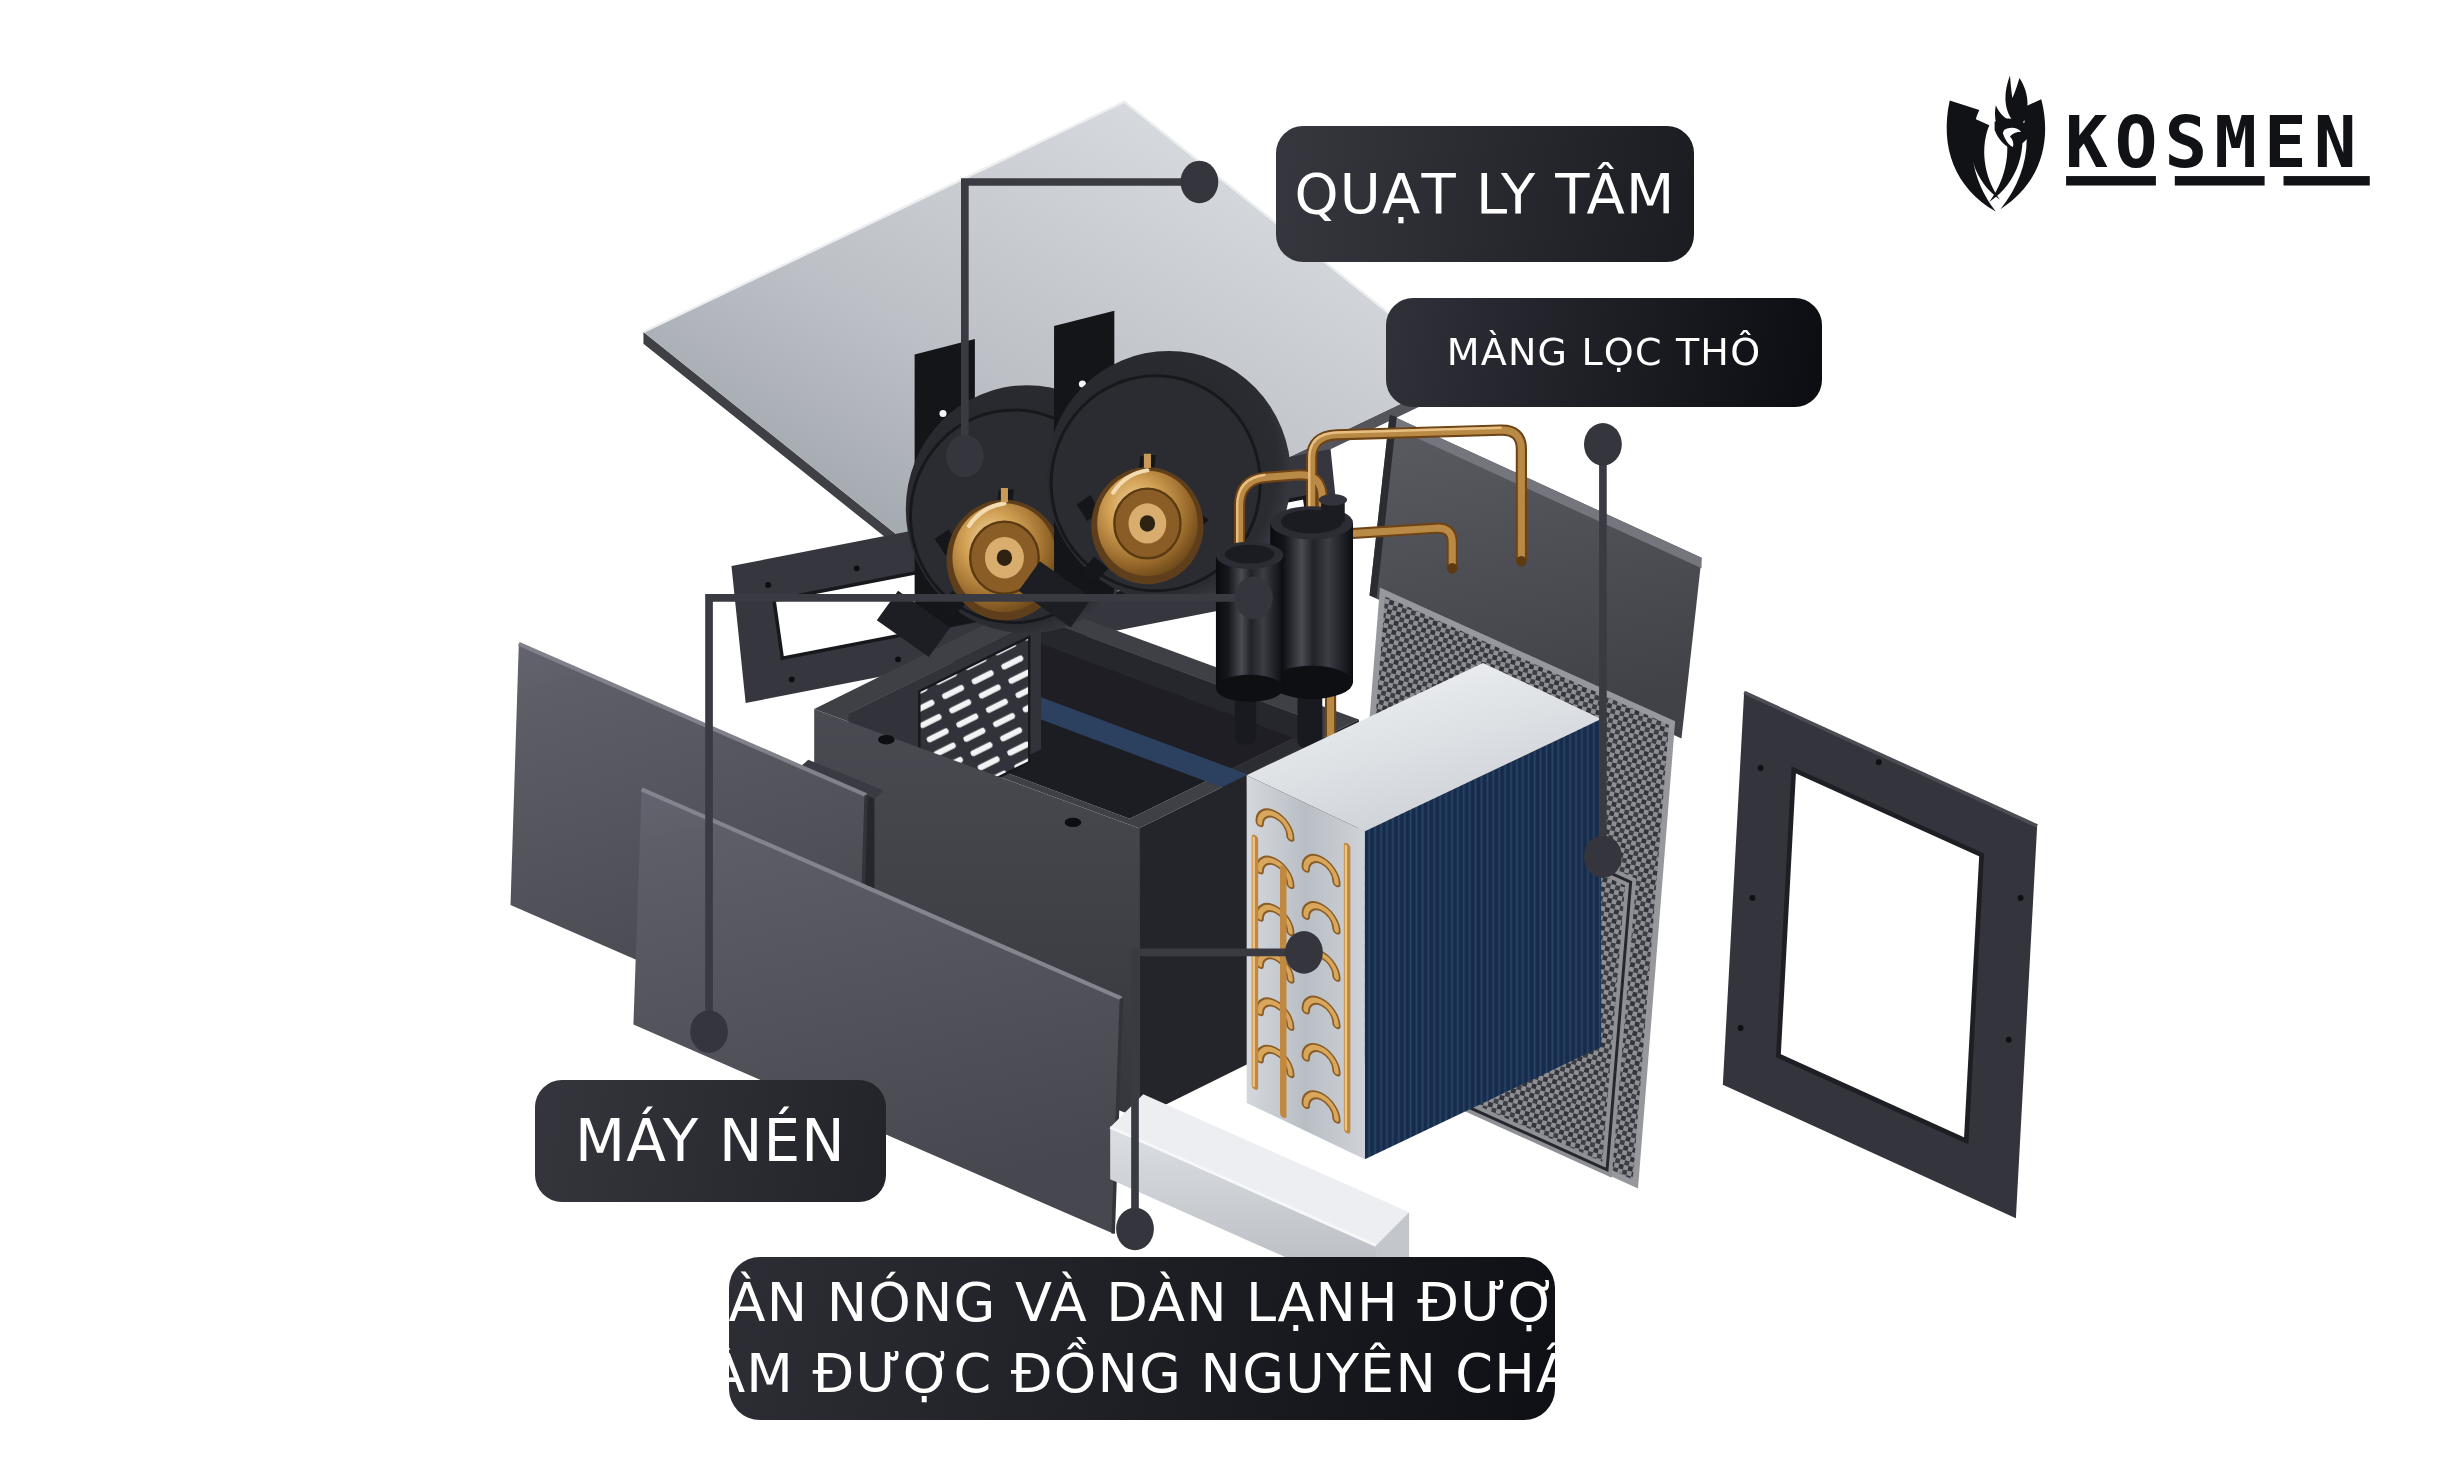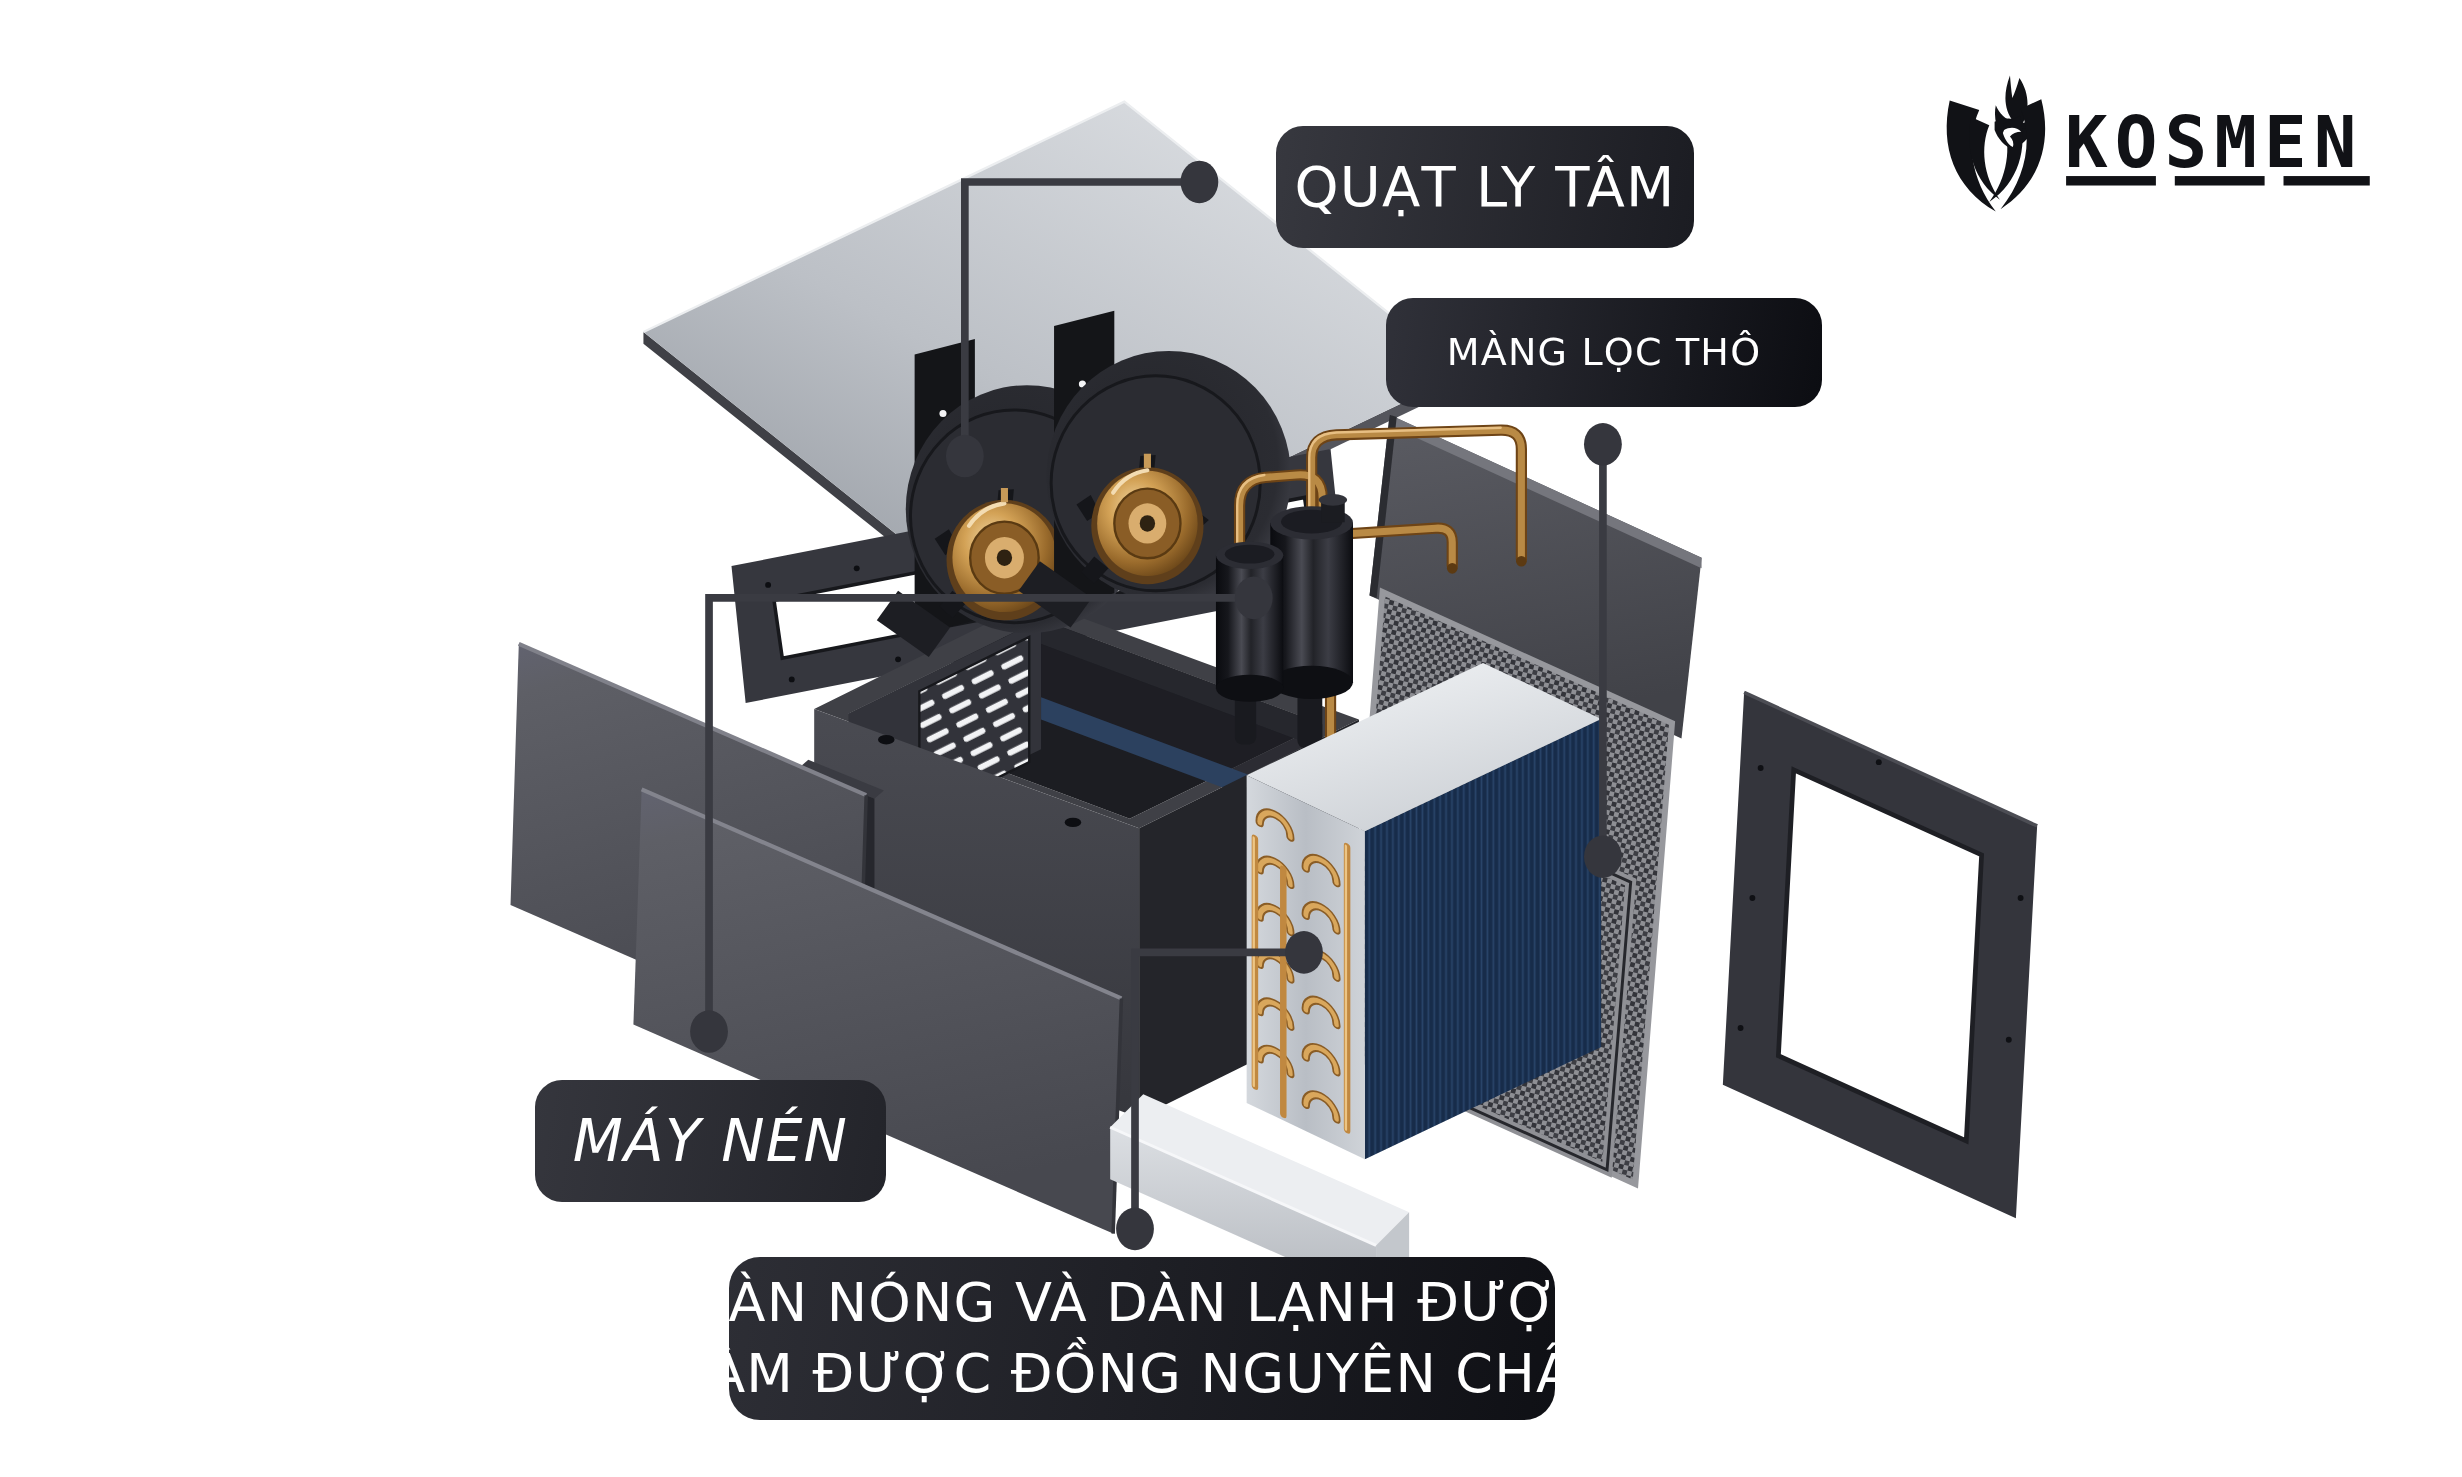--- a/index.html
+++ b/index.html
@@ -3,26 +3,26 @@
 <meta charset="utf-8">
 <style>
   html,body{margin:0;padding:0;background:#ffffff;overflow:hidden;}
   .stage{position:relative;width:2462px;height:1477px;background:#ffffff;
          font-family:"DejaVu Sans","Liberation Sans",sans-serif;}
   .scene{position:absolute;left:0;top:0;width:2462px;height:1477px;display:block;}
   .callout-label{position:absolute;display:flex;flex-direction:column;align-items:center;
          justify-content:center;color:#ffffff;text-align:center;letter-spacing:1.2px;
          font-weight:400;line-height:1.22;}
   .callout-label span{display:block;white-space:nowrap;}
-  .label-fan{left:1276px;top:126px;width:418px;height:122px;border-radius:27px;
+  .label-fan{left:1276px;top:126px;width:418px;height:136px;border-radius:27px;
          font-size:56px;background:linear-gradient(99deg,#37383f 0%,#1b1c22 100%);}
   .label-filter{left:1386px;top:298px;width:436px;height:109px;border-radius:27px;
          font-size:38px;background:linear-gradient(99deg,#303139 0%,#0c0d12 100%);}
   .label-compressor{left:535px;top:1080px;width:351px;height:122px;border-radius:27px;
-         font-size:58px;background:linear-gradient(99deg,#35363d 0%,#23242a 100%);font-style:italic;}
+         font-size:58px;background:linear-gradient(99deg,#35363d 0%,#23242a 100%);}
   .label-coil{left:729px;top:1257px;width:826px;height:163px;border-radius:31px;
          font-size:54px;background:linear-gradient(99deg,#2d2e35 0%,#0f1015 100%);gap:5.9px;}
 </style>
 </head>
 <body>
 
 <div class="stage">
 
 <svg class="scene" viewBox="0 0 4167 2500">
   <defs>

